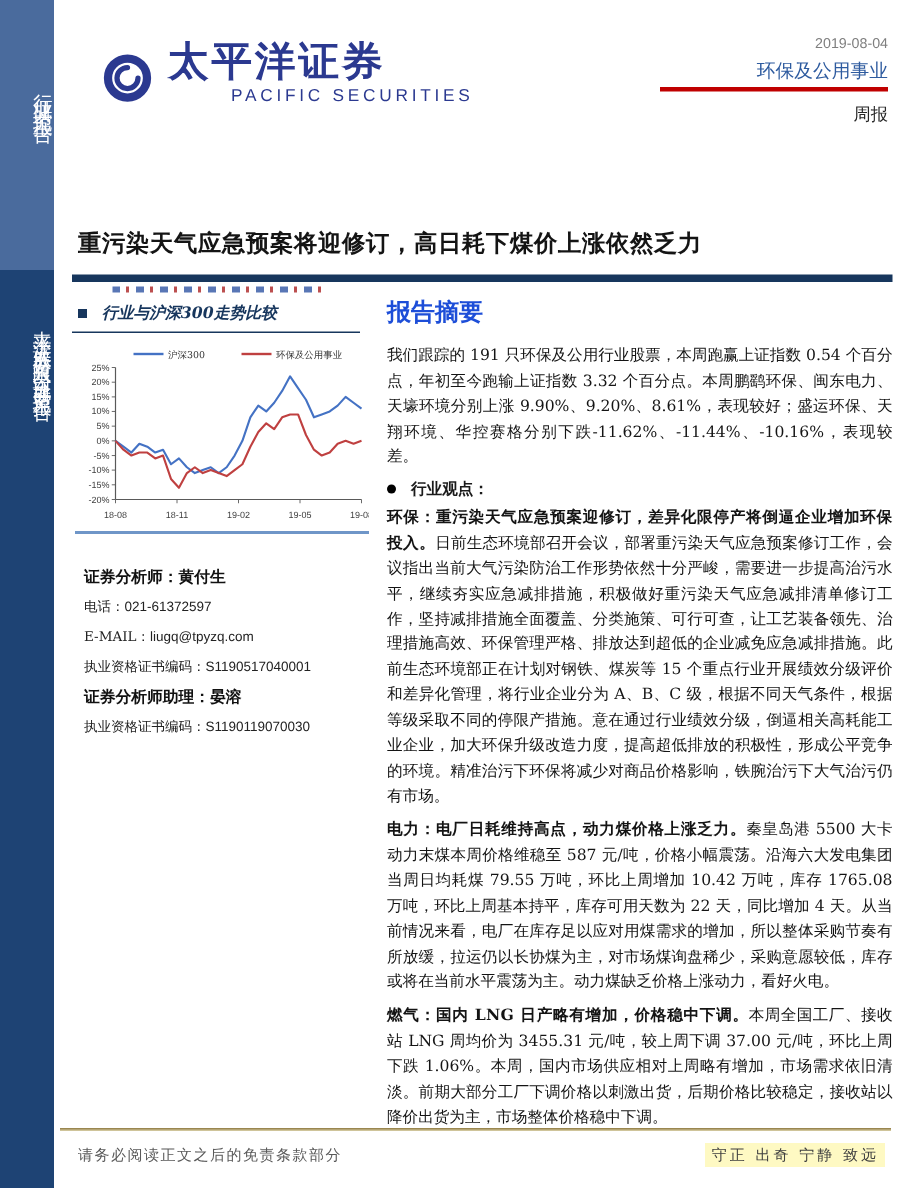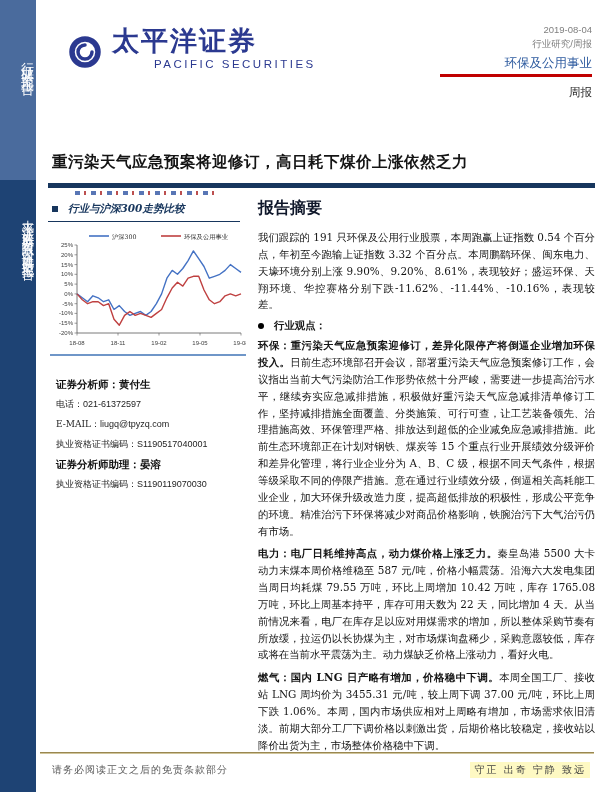--- a/index.html
+++ b/index.html
@@ -48,21 +48,21 @@
   .related { margin-top:32px; padding-left:8px; padding-right:4px; }
   .related-head { font-weight:bold; font-size:10px; color:#111; margin-bottom:4px; }
   .related-item { font-size:9.6px; color:#222; line-height:1.75; margin-bottom:2px; text-align:justify; }
   .analyst { margin-top:22px; padding-left:8px; }
   .an-title { font-weight:bold; font-size:10.5px; color:#111; margin-bottom:6px; }
   .an-line { font-size:9px; color:#222; margin-bottom:7px; }
   .an-line .val { font-family:"Liberation Sans",sans-serif; font-size:9px; }
   .an-line a { color:#222; text-decoration:none; }
   .an-line .linked { text-decoration:underline; }
   
-  .sum-head { font-family:"Liberation Sans",sans-serif; font-weight:bold; font-size:16px; color:#0f172a; margin-bottom:10px; }
+  .sum-head { font-family:"Liberation Sans",sans-serif; font-weight:bold; font-size:16px; color:#1d4ed8; margin-bottom:10px; }
   .para { font-size:10.4px; line-height:1.62; text-align:justify; color:#141414; margin-bottom:6px; }
   .para b { letter-spacing:0.2px; }
   .bullet-row { display:flex; align-items:baseline; font-size:10.4px; margin:2px 0 4px 0; }
   .dot { width:6px; height:6px; border-radius:50%; background:#000; margin-right:10px; flex:none; align-self:center; }
   .bullet-label { font-weight:bold; }
   
   .footer-rule { position:absolute; left:40px; right:18px; top:752px; height:2px; background:#9a8750; border-bottom:1px solid #cfc49a; }
   .footer { position:absolute; left:52px; right:22px; top:762px; display:flex; justify-content:space-between; align-items:center; }
   .foot-left { font-size:10px; color:#595959; letter-spacing:1px; }
   .foot-right { font-size:10px; color:#404040; background:#fef9c3; padding:1px 4px; letter-spacing:2px; }
@@ -91,21 +91,20 @@
           <path d="M27 17 a 7 7 0 1 0 7 7" fill="none" stroke="#2b3990" stroke-width="3.5" stroke-linecap="round"></path>
         </svg>
       </span>
       <span class="brand-text">
         <div class="brand-cn">太平洋证券</div>
         <div class="brand-en">PACIFIC SECURITIES</div>
       </span>
     </div>
     <div class="head-right">
       <div class="head-date">2019-08-04</div>
-      <div class="head-cat">行业研究/周报</div>
       <div class="head-ind">环保及公用事业</div>
       <div class="head-redline"></div>
       <div class="head-type">周报</div>
     </div>
   </div>
 
   <div class="title">重污染天气应急预案将迎修订，高日耗下煤价上涨依然乏力</div>
   <div class="title-rule"></div>
   <div class="artifact"></div>
 

